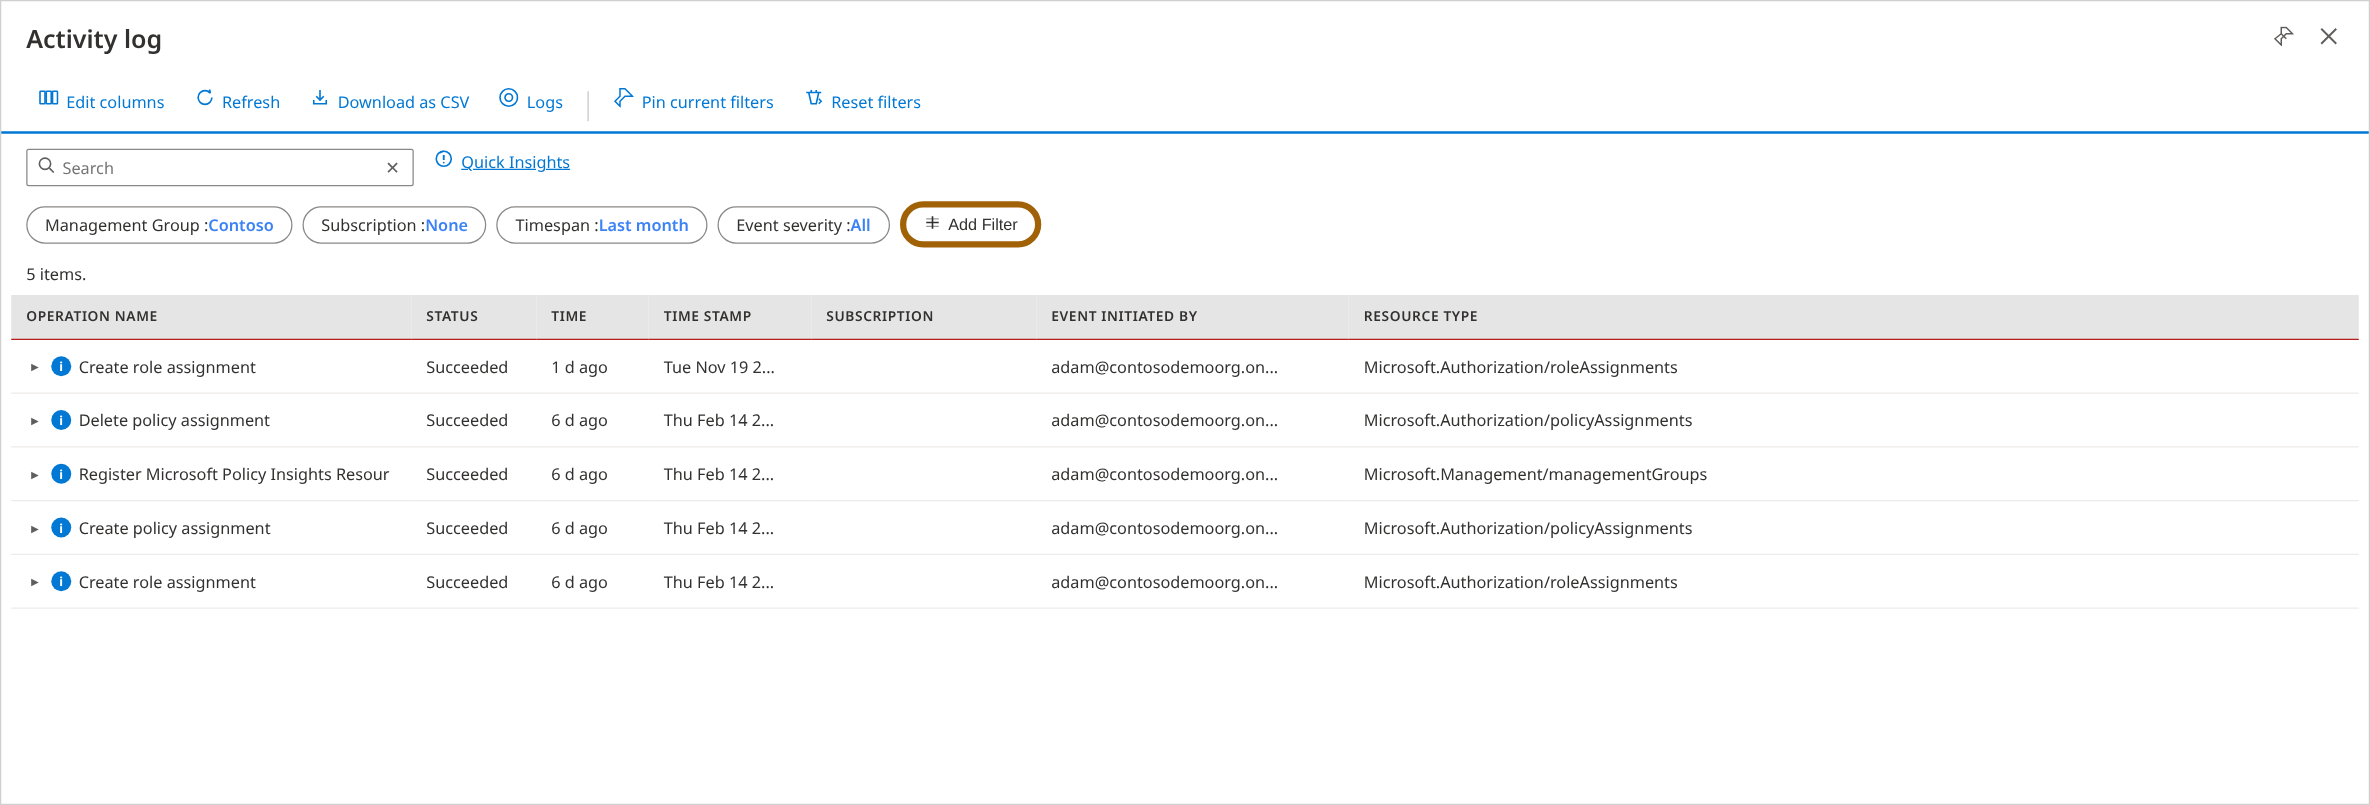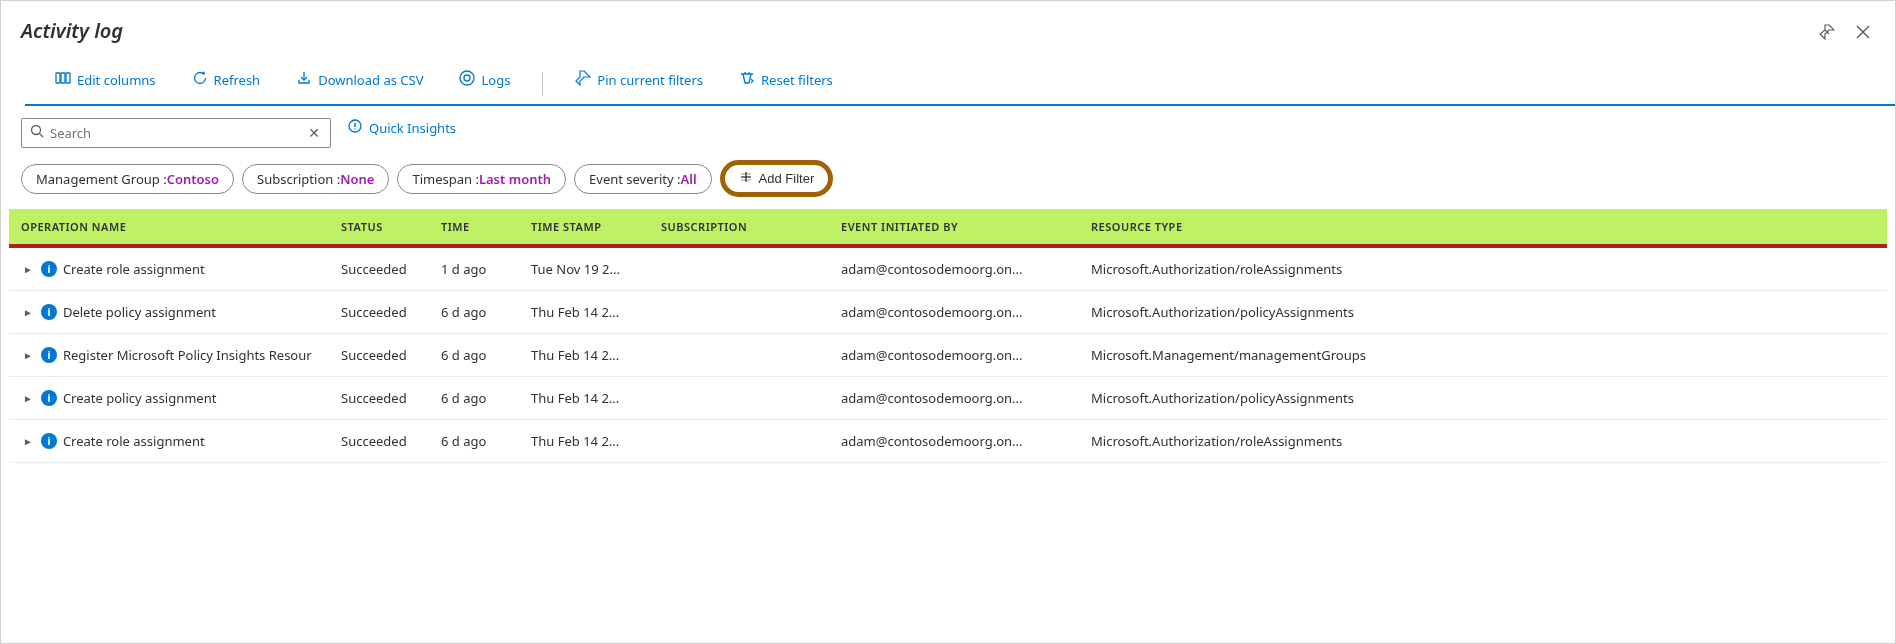--- a/index.html
+++ b/index.html
@@ -11,24 +11,23 @@
     }
     .window {
       width: 1896px;
       min-height: 644px;
       background: #fff;
       border: 1px solid #d2d0ce;
       position: relative;
     }
     .title-bar {
       display: flex;
-      align-items: flex-end;
+      align-items: flex-start;
       justify-content: space-between;
       padding: 16px 20px 12px 20px;
-      font-style: italic;
     }
     .title-bar-left {
       font-size: 20px;
       font-weight: 600;
       color: #323130;
     }
     .title-bar-right {
       display: flex;
       gap: 12px;
       align-items: center;
@@ -40,23 +39,22 @@
       color: #605e5c;
       font-size: 16px;
       padding: 4px;
       display: flex;
       align-items: center;
     }
     .toolbar {
       display: flex;
       align-items: flex-end;
       padding: 8px 20px;
-      gap: 16px;
+      gap: 4px;
       border-bottom: 2px solid #0078d4;
-      margin-left: 24px;
     }
     .toolbar-btn {
       display: flex;
       align-items: center;
       gap: 6px;
       padding: 6px 10px;
       background: none;
       border: none;
       cursor: pointer;
       color: #0078d4;
@@ -110,41 +108,42 @@
     .quick-insights-btn {
       display: flex;
       align-items: center;
       gap: 6px;
       background: none;
       border: none;
       cursor: pointer;
       color: #0078d4;
       font-size: 13px;
       font-family: inherit;
+      text-decoration: underline;
     }
     .filters-row {
       padding: 0 20px 12px 20px;
       display: flex;
       align-items: center;
       gap: 8px;
       flex-wrap: wrap;
     }
     .filter-chip {
       display: flex;
       align-items: flex-start;
       border: 1px solid #8a8886;
       border-radius: 20px;
       padding: 5px 14px;
       font-size: 13px;
       background: #fff;
       cursor: pointer;
       white-space: nowrap;
     }
     .filter-chip-label { color: #323130; }
-    .filter-chip-value { font-weight: 600; color: #a21caf; }
+    .filter-chip-value { font-weight: 600; color: #3b82f6; }
     .add-filter-btn {
       display: flex;
       align-items: center;
       gap: 6px;
       border: 5px solid #a16207;
       border-radius: 20px;
       padding: 5px 14px;
       font-size: 13px;
       background: #fff;
       cursor: pointer;
@@ -158,23 +157,23 @@
     .data-table {
       width: 100%;
       border-collapse: collapse;
     }
     .data-table th {
       text-align: left;
       padding: 10px 12px;
       font-size: 11px;
       font-weight: 600;
       color: #323130;
-      border-bottom: 4px solid #b91c1c;
+      border-bottom: 1px solid #b91c1c;
       letter-spacing: 0.5px;
-      background: #bef264;
+      background: #e5e5e5;
     }
     .data-table td {
       padding: 12px 12px;
       border-bottom: 1px solid #edebe9;
       font-size: 13px;
       color: #323130;
       vertical-align: middle;
     }
     .op-name-cell {
       display: flex;
@@ -350,20 +349,23 @@
         <svg width="14" height="14" viewBox="0 0 14 14" fill="none">
           <line x1="7" y1="2" x2="7" y2="12" stroke="#323130" stroke-width="1.3"></line>
           <line x1="2" y1="7" x2="12" y2="7" stroke="#323130" stroke-width="1.3"></line>
           <path d="M2 4h10M2 10h10" stroke="#323130" stroke-width="1" opacity="0.5"></path>
         </svg>
       </span>
       <span>Add Filter</span>
     </button>
   </div>
 
+  <div class="items-count">
+    <span>5 items.</span>
+  </div>
 
   <div class="table-container">
     <table class="data-table">
       <thead>
         <tr>
           <th class="col-op">
             <span>OPERATION NAME</span>
           </th>
           <th class="col-status">
             <span>STATUS</span>

